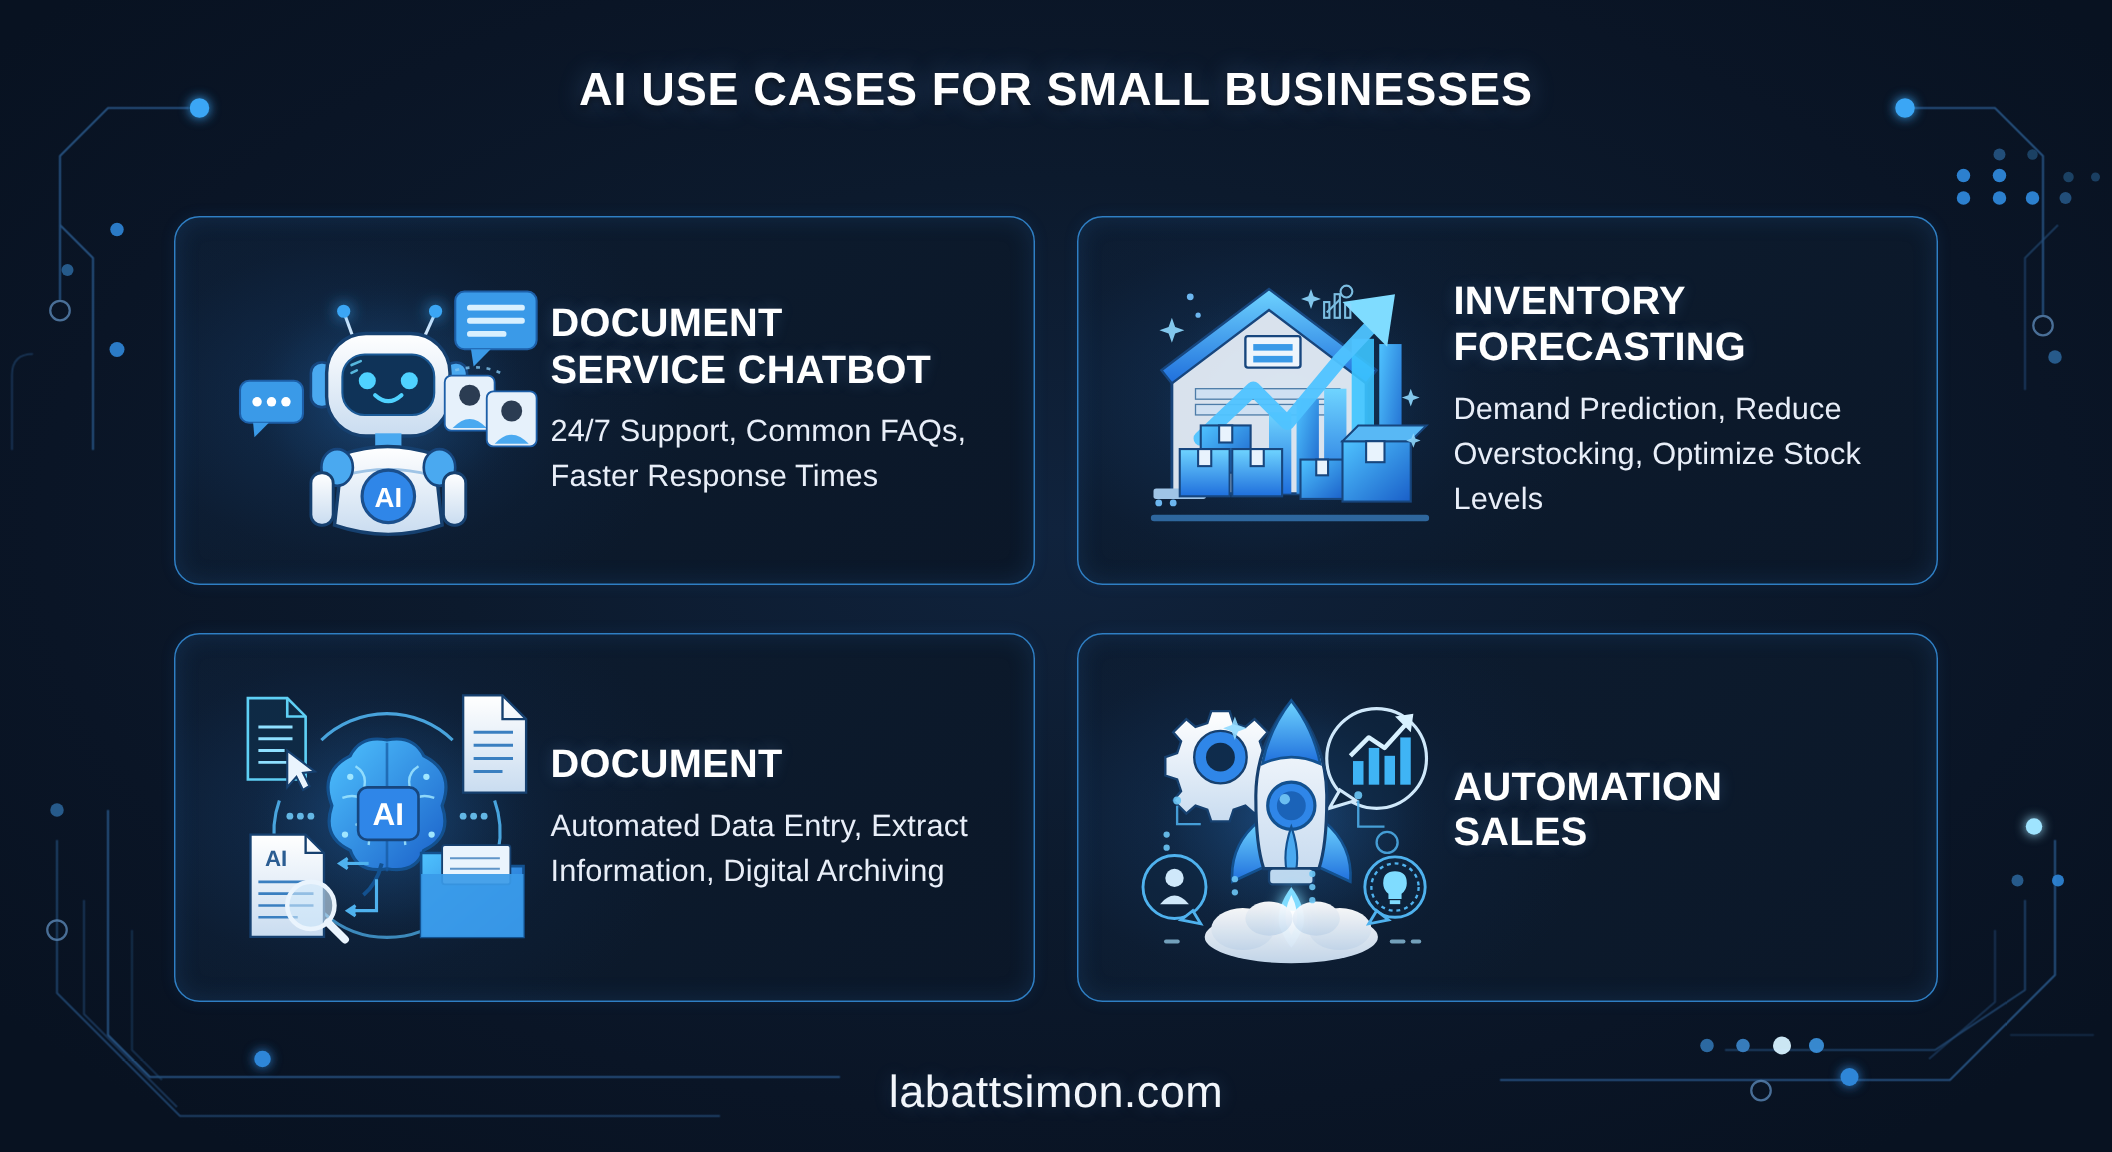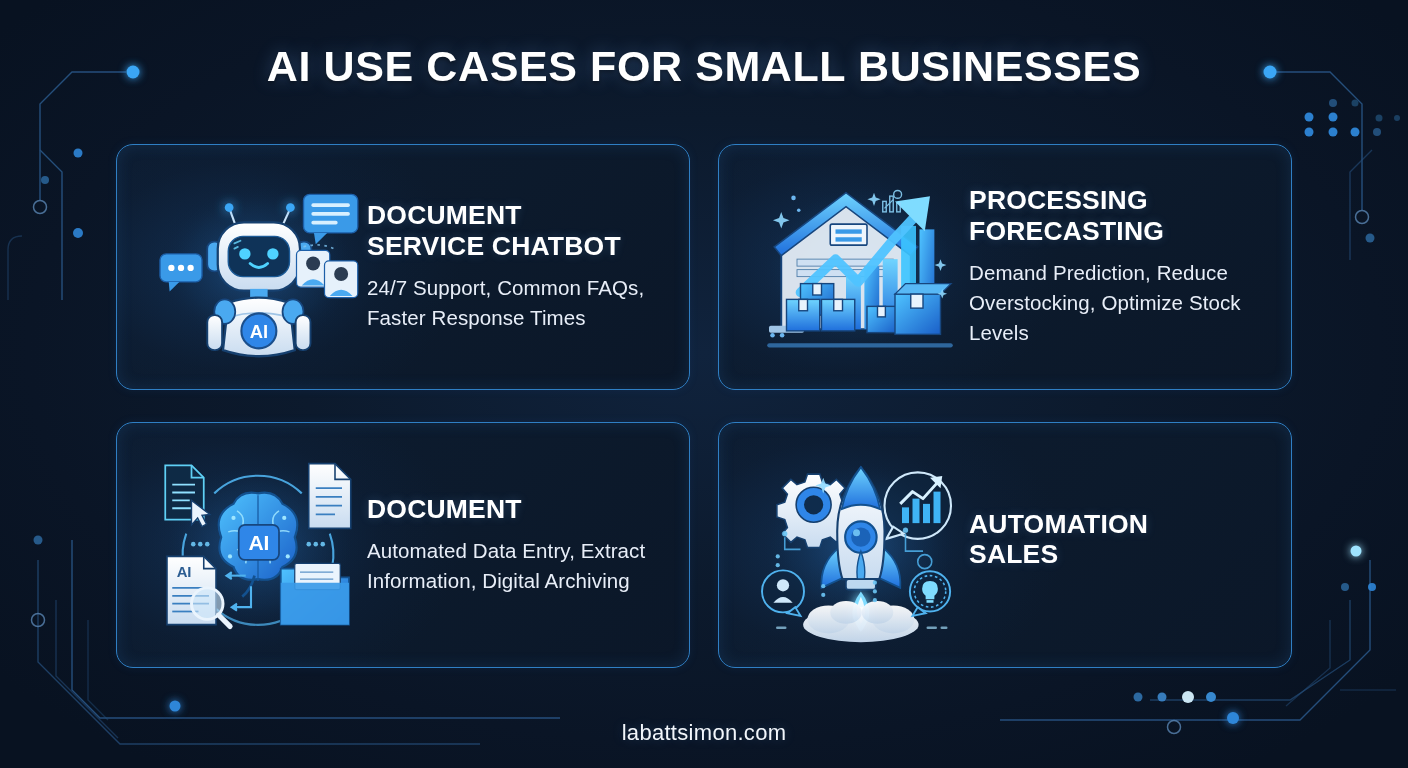--- a/index.html
+++ b/index.html
@@ -23,21 +23,21 @@
     pointer-events: none;
   }
   
   .title-row {
     position: absolute;
     top: 44px; left: 0; width: 1408px;
     display: flex; align-items: center; justify-content: center;
     gap: 0;
   }
   .page-title {
-    font-size: 43px;
+    font-size: 31px;
     font-weight: bold;
     letter-spacing: 0.6px;
     color: #ffffff;
     text-shadow: 0 0 18px rgba(120,180,255,0.30), 0 2px 4px rgba(0,0,0,0.6);
     white-space: nowrap;
     line-height: 1.05;
   }
   
   .grid {
     position: absolute;
@@ -88,21 +88,21 @@
     line-height: 1.48;
     letter-spacing: 0.1px;
   }
   
   .footer {
     position: absolute;
     left: 0; bottom: 22px; width: 1408px;
     text-align: center;
   }
   .footer-text {
-    font-size: 22px;
+    font-size: 30px;
     font-weight: 400;
     color: #f2f6fb;
     letter-spacing: 0.3px;
     text-shadow: 0 0 12px rgba(120,180,255,0.22);
   }
 </style>
 </head>
 <body>
 
 <div id="stage">
@@ -355,21 +355,21 @@
             <rect x="146" y="30" width="4" height="12"></rect>
             <rect x="154" y="24" width="4" height="18"></rect>
             <rect x="162" y="32" width="4" height="10"></rect>
           </g>
           <circle cx="44" cy="26" r="2.6" fill="#6cb6ef"></circle>
           <circle cx="50" cy="40" r="2" fill="#6cb6ef"></circle>
         </svg>
       </div>
       <div class="card-text">
         <div class="card-title">
-          <div>PROCESSING</div>
+          <div>INVENTORY</div>
           <div>FORECASTING</div>
         </div>
         <div class="card-desc">Demand Prediction, Reduce Overstocking, Optimize Stock Levels</div>
       </div>
     </div>
 
     <div class="card">
       <div class="card-art">
         <svg viewBox="0 0 240 210" width="240" height="210">
           <ellipse cx="120" cy="105" rx="115" ry="98" fill="url(#artGlow)"></ellipse>

